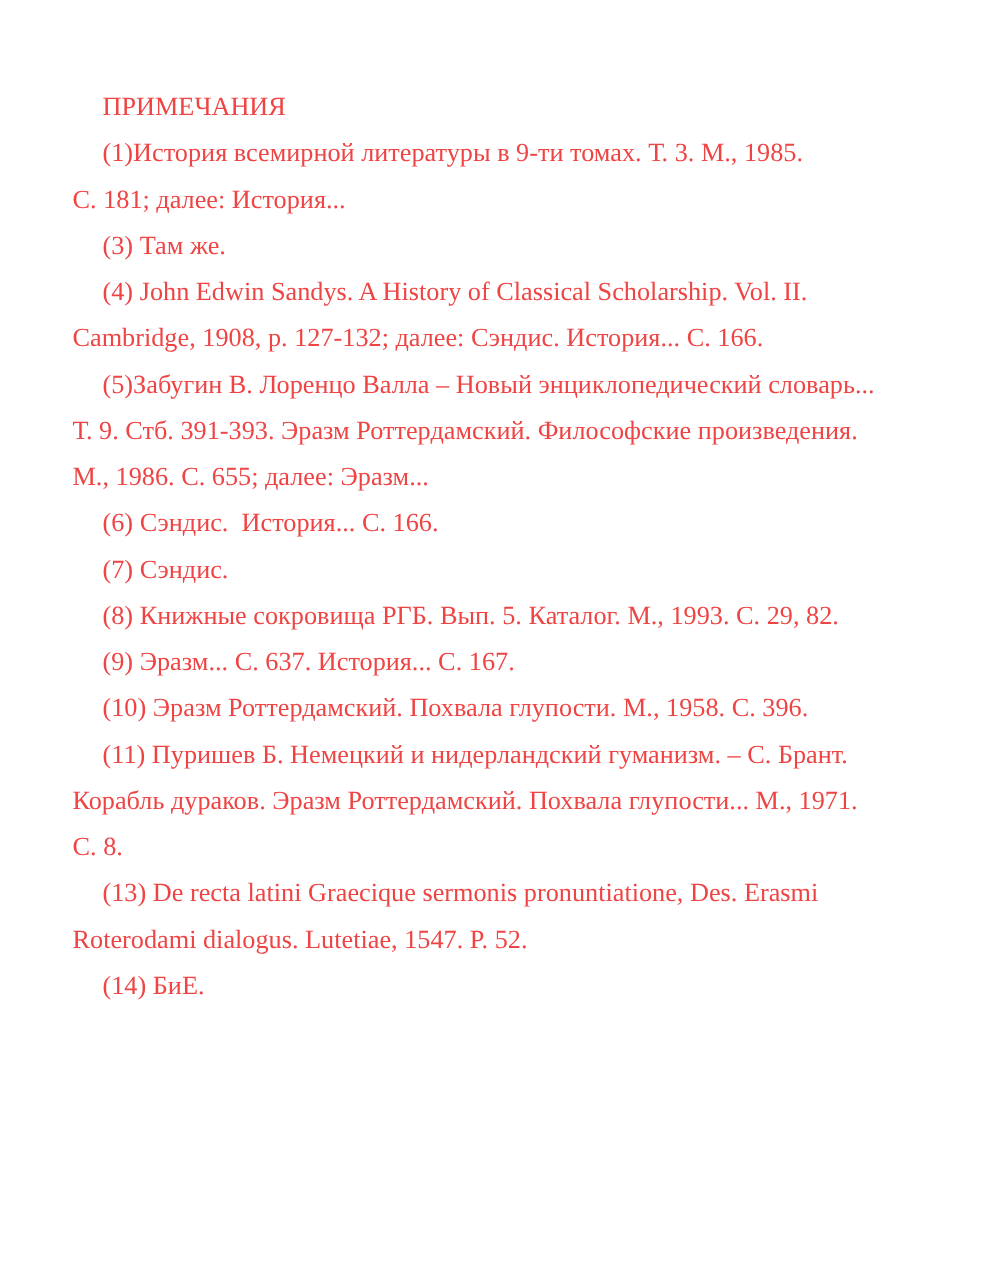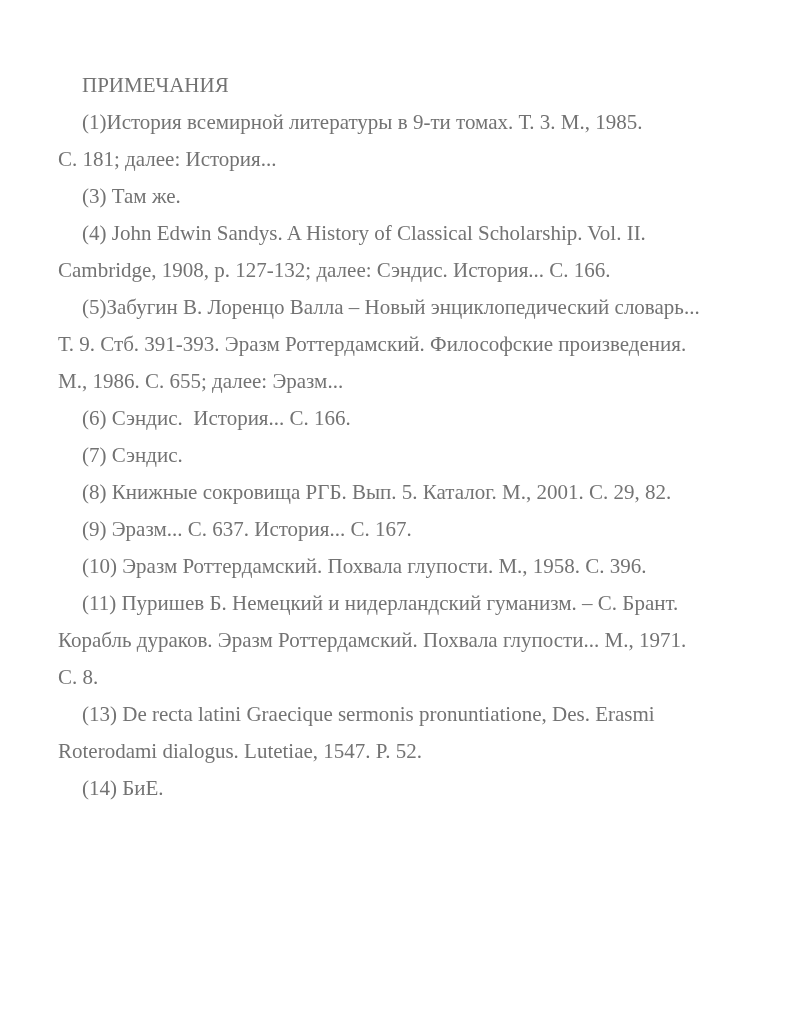--- a/index.html
+++ b/index.html
@@ -23,34 +23,34 @@
   .line {
     white-space: pre;   
   }
   .line.indent {
     padding-left: 24px;
   }
 </style>
 </head>
 <body>
 
-<div class="page" style="background: rgb(255, 255, 255); color: #737373;">
+<div class="page" style="background: rgb(255, 255, 255); color: #ef4444;">
   <div>
       <div class="line indent">ПРИМЕЧАНИЯ</div>
       <div class="line indent">(1)История всемирной литературы в 9-ти томах. Т. 3. М., 1985.</div>
       <div class="line">С. 181; далее: История...</div>
       <div class="line indent">(3) Там же.</div>
       <div class="line indent">(4) John Edwin Sandys. A History of Classical Scholarship. Vol. II.</div>
       <div class="line">Cambridge, 1908, p. 127-132; далее: Сэндис. История... С. 166.</div>
       <div class="line indent">(5)Забугин В. Лоренцо Валла – Новый энциклопедический словарь...</div>
       <div class="line">Т. 9. Стб. 391-393. Эразм Роттердамский. Философские произведения.</div>
       <div class="line">М., 1986. С. 655; далее: Эразм...</div>
       <div class="line indent">(6) Сэндис.  История... С. 166.</div>
       <div class="line indent">(7) Сэндис.</div>
-      <div class="line indent">(8) Книжные сокровища РГБ. Вып. 5. Каталог. М., 2001. С. 29, 82.</div>
+      <div class="line indent">(8) Книжные сокровища РГБ. Вып. 5. Каталог. М., 1993. С. 29, 82.</div>
       <div class="line indent">(9) Эразм... С. 637. История... С. 167.</div>
       <div class="line indent">(10) Эразм Роттердамский. Похвала глупости. М., 1958. С. 396.</div>
       <div class="line indent">(11) Пуришев Б. Немецкий и нидерландский гуманизм. – С. Брант.</div>
       <div class="line">Корабль дураков. Эразм Роттердамский. Похвала глупости... М., 1971.</div>
       <div class="line">С. 8.</div>
       <div class="line indent">(13) De recta latini Graecique sermonis pronuntiatione, Des. Erasmi</div>
       <div class="line">Roterodami dialogus. Lutetiae, 1547. P. 52.</div>
       <div class="line indent">(14) БиЕ.</div>
     </div>
 </div>

